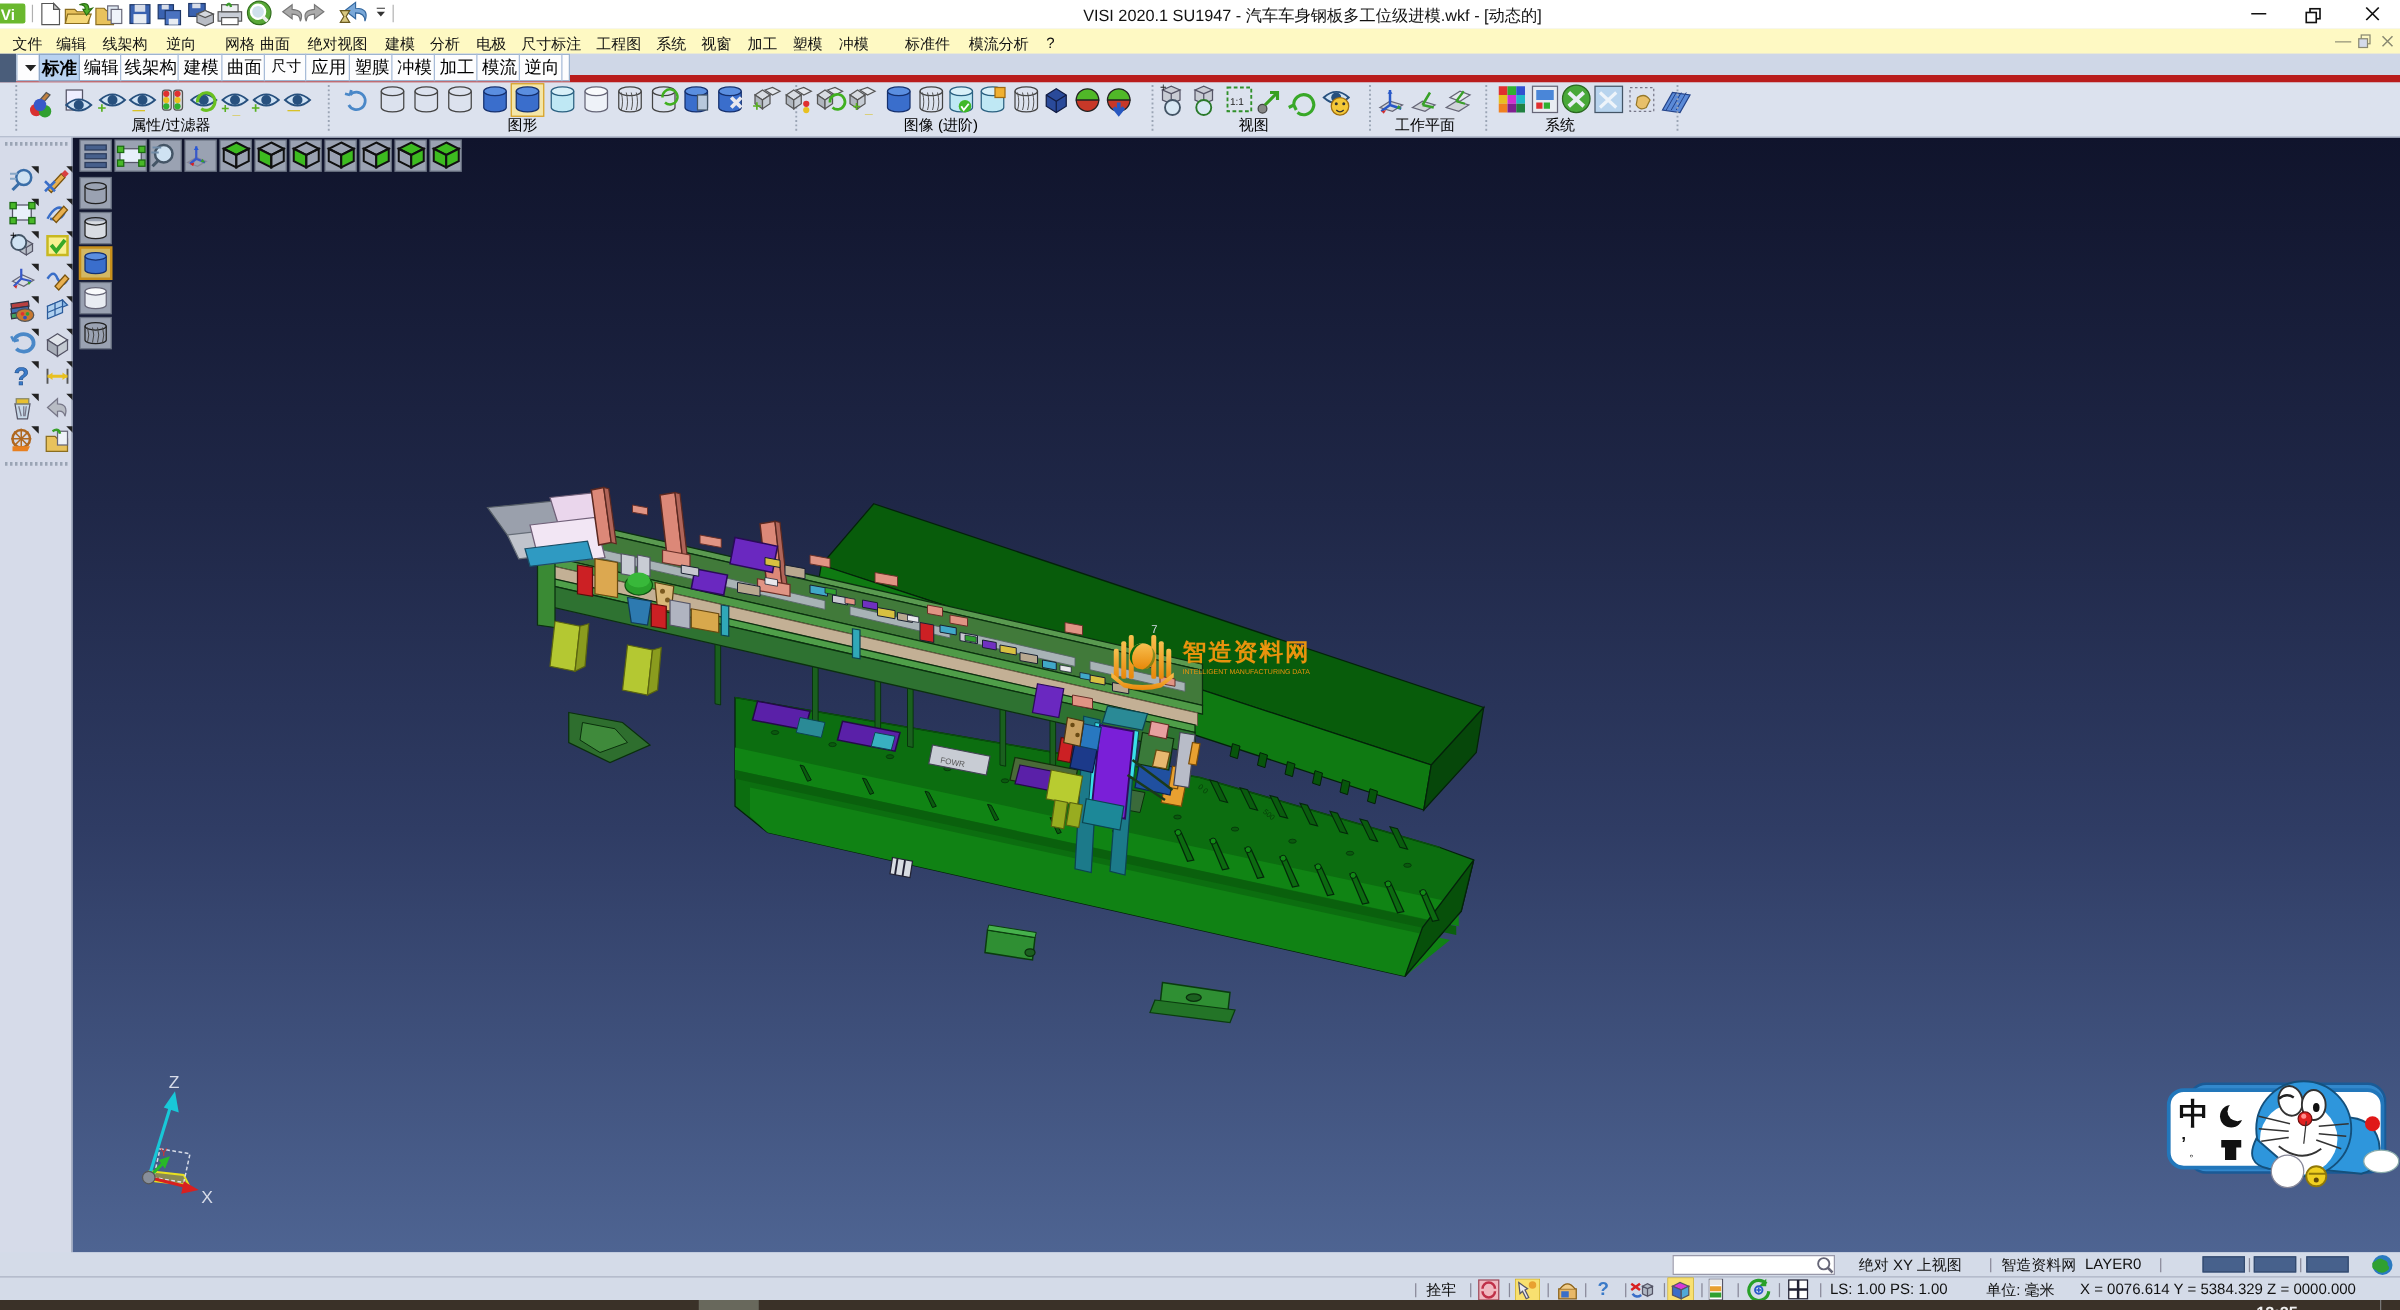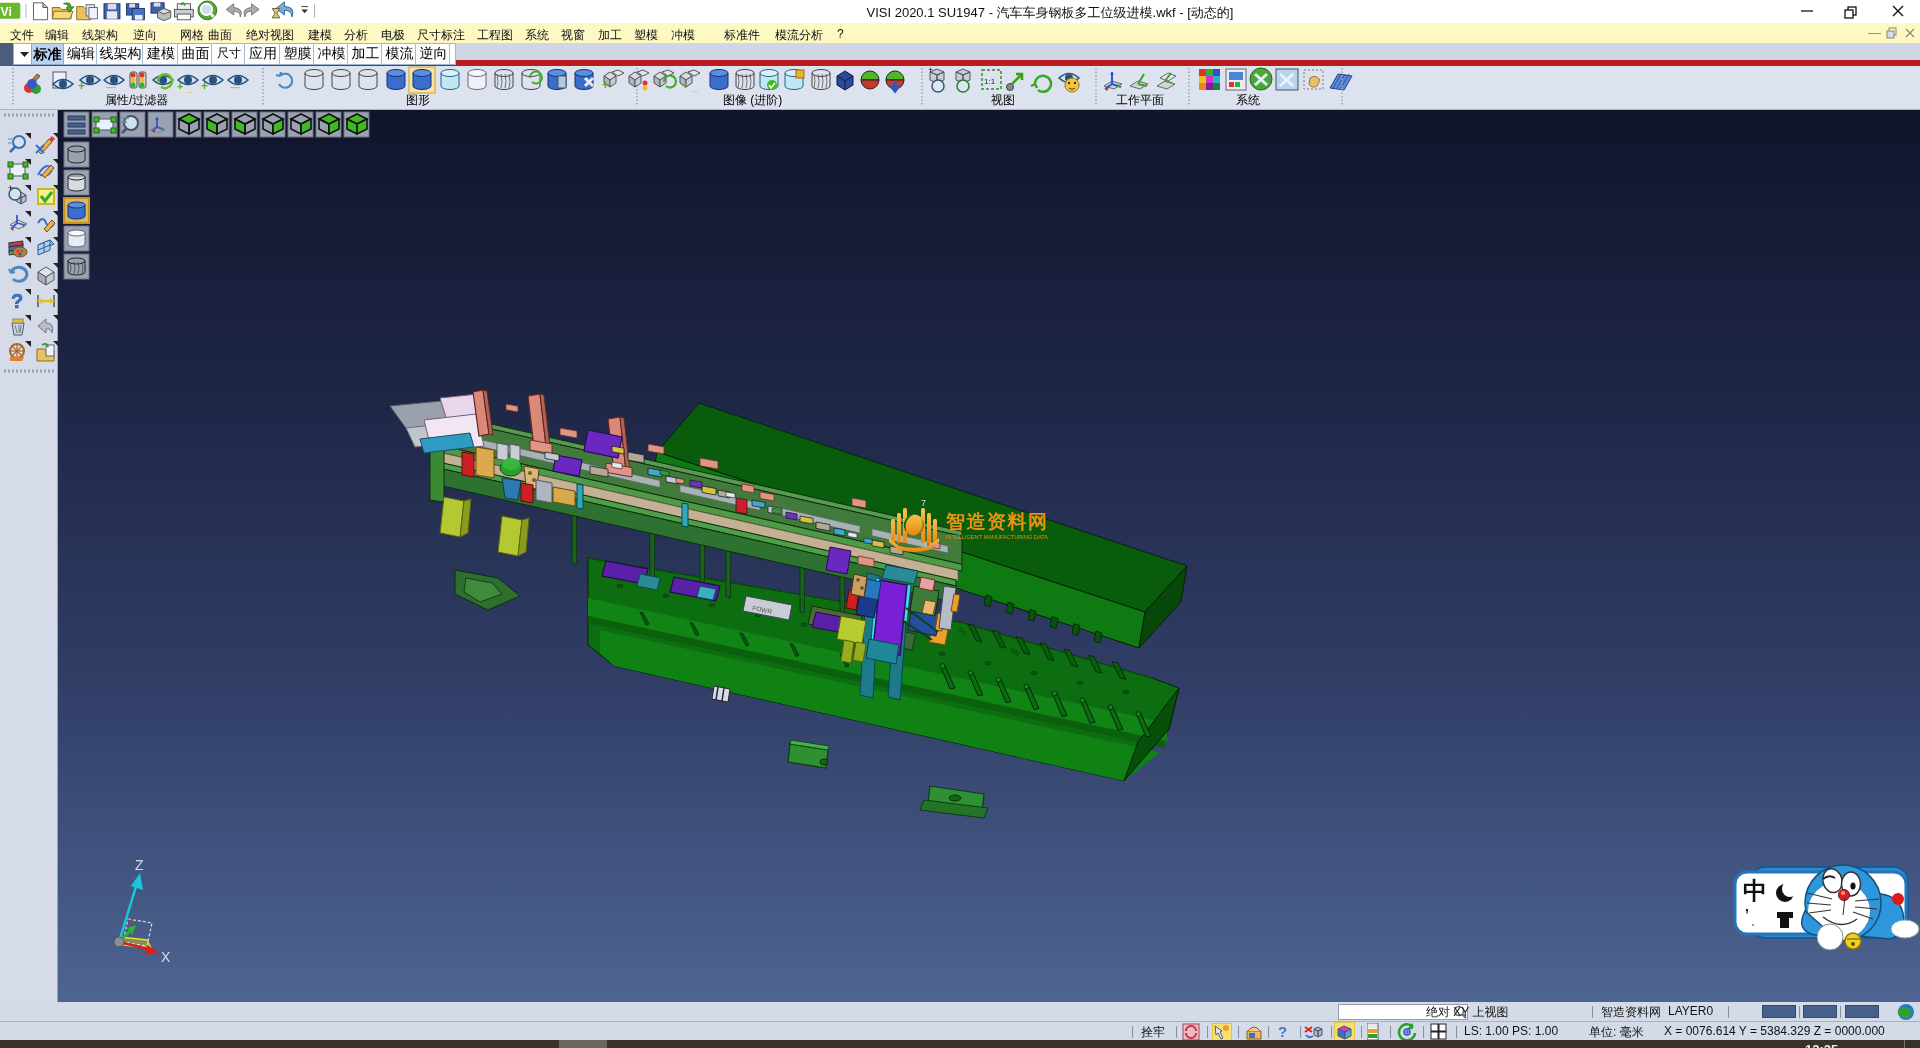--- a/index.html
+++ b/index.html
@@ -704,21 +704,21 @@
     <line x1="1789" y1="829" x2="1802" y2="829" stroke="#907808" stroke-width="1.5"></line>
     <circle cx="1795" cy="834" r="2" fill="#604808"></circle>
     <circle cx="1840" cy="789" r="6" fill="#e01818"></circle>
   </svg>
 <div class="abs" style="left:0;top:1002px;width:1920px;height:19px;background:#d4dbe8;font-size:12px;color:#111">
 <div style="position:absolute;left:1338px;top:2px;width:130px;height:16px;background:#fff;border:1px solid #99a"></div>
     <svg style="position:absolute;left:1452px;top:3px" width="16" height="15">
       <circle cx="7" cy="6" r="4.5" fill="none" stroke="#667" stroke-width="1.5"></circle>
       <line x1="10" y1="9" x2="14" y2="13" stroke="#667" stroke-width="2"></line>
     </svg>
-    <span style="position:absolute;left:1426px;top:2px">绝对 XY 上视图</span>
+    <span style="position:absolute;left:1487px;top:2px">绝对 XY 上视图</span>
     <span style="position:absolute;left:1591px;top:2px;color:#889">|</span>
     <span style="position:absolute;left:1601px;top:2px">智造资料网</span>
     <span style="position:absolute;left:1668px;top:2px;font-weight:normal">LAYER0</span>
     <span style="position:absolute;left:1727px;top:2px;color:#889">|</span>
     <div style="position:absolute;left:1762px;top:3px;width:34px;height:13px;background:#47618c;border:1px solid #334a6e"></div>
     <span style="position:absolute;left:1798px;top:2px;color:#889">|</span>
     <div style="position:absolute;left:1803px;top:3px;width:34px;height:13px;background:#47618c;border:1px solid #334a6e"></div>
     <span style="position:absolute;left:1839px;top:2px;color:#889">|</span>
     <div style="position:absolute;left:1845px;top:3px;width:34px;height:13px;background:#47618c;border:1px solid #334a6e"></div>
     <svg style="position:absolute;left:1897px;top:1px" width="18" height="18">

